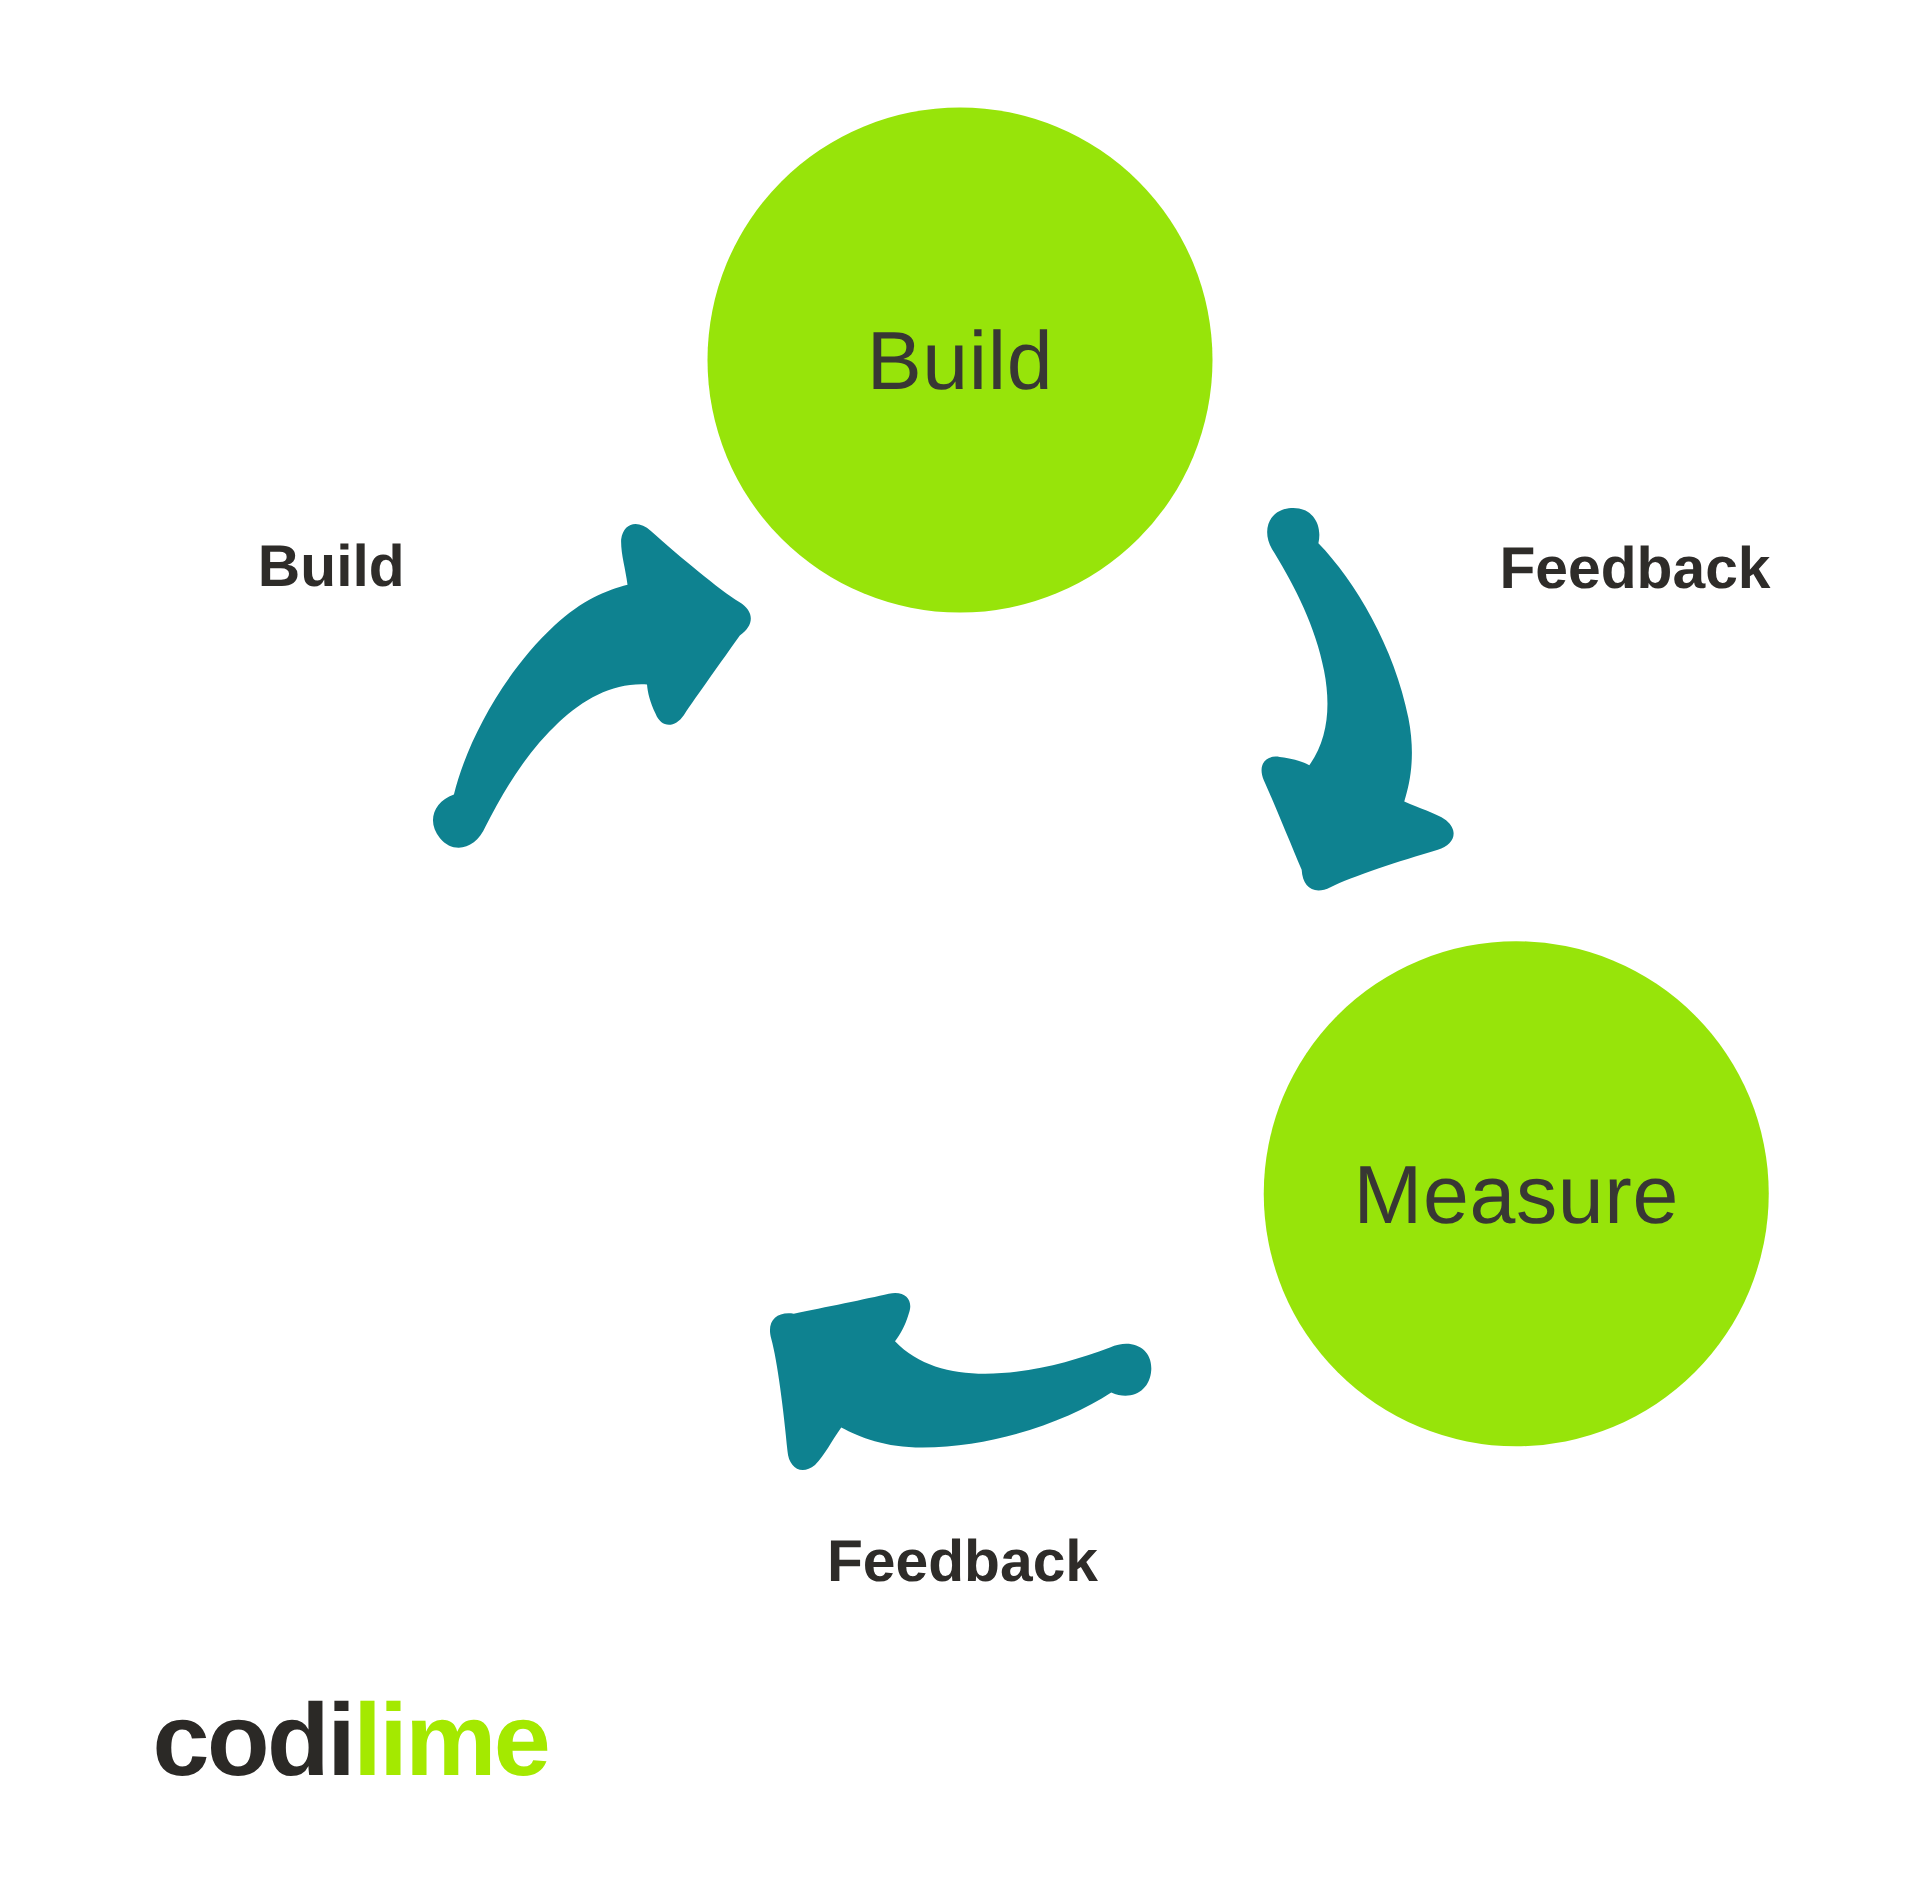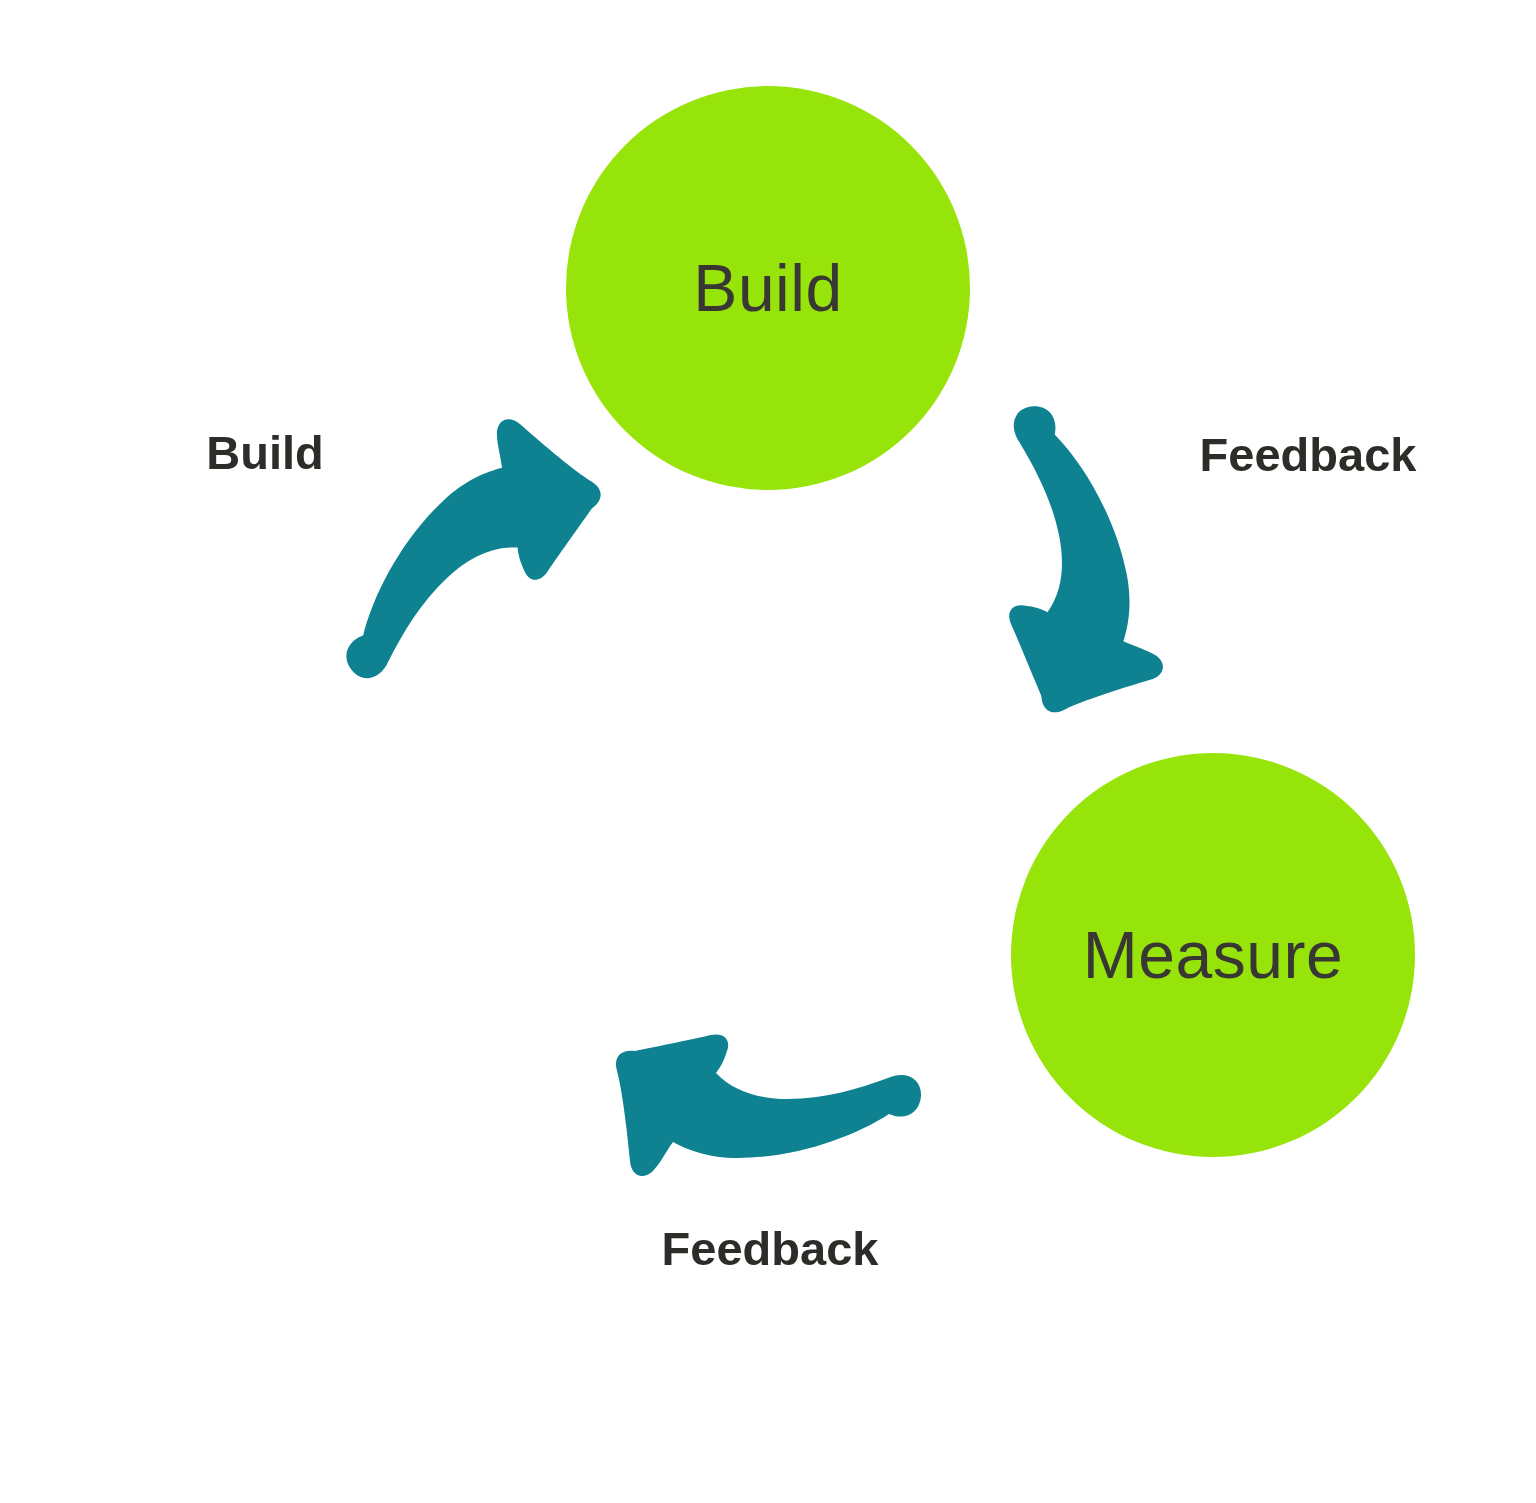--- a/index.html
+++ b/index.html
@@ -102,14 +102,17 @@
     <span>Build</span>
   </div>
   <div class="node node-measure">
     <span>Measure</span>
   </div>
 
   <div class="label label-ideas">Build</div>
   <div class="label label-features">Feedback</div>
   <div class="label label-feedback">Feedback</div>
 
+  <div class="logo">
+    <span class="logo-dark">codi</span><span class="logo-lime">lime</span>
+  </div>
 
 </div>
 
 </body></html>

